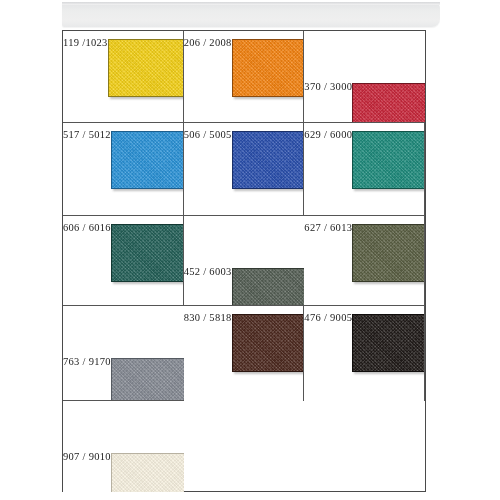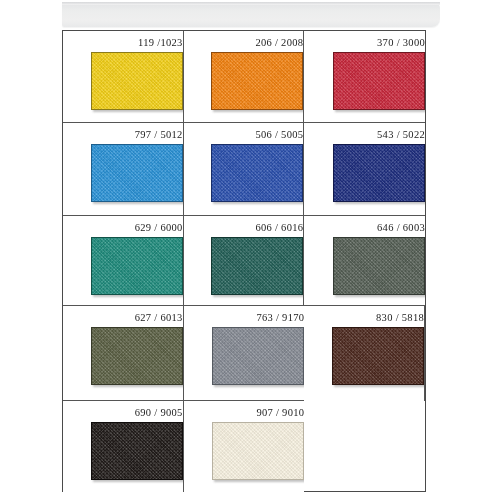--- a/index.html
+++ b/index.html
@@ -58,28 +58,28 @@
     grid-template-columns: 1fr 1fr 1fr;
     grid-template-rows: 92px 93px 90px 95px 91px;
   }
 
   .swatch-cell {
     position: relative;
     box-sizing: border-box;
     border-right: 1px solid #555555;
     border-bottom: 1px solid #555555;
     display: flex;
-    flex-direction: column;
-    align-items: flex-end;
+    flex-direction: row;
+    align-items: flex-start;
     justify-content: flex-start;
     padding-top: 5px;
     background: #ffffff;
     overflow: hidden;
   }
-  .swatch-cell.col-last { border-right: none; }
+  .swatch-cell.col-last { border-right: none; margin-top: 44px; }
   .swatch-cell.row-last { border-bottom: none; }
 
   .swatch-label {
     font-family: "Liberation Serif", "DejaVu Serif", serif;
     font-size: 10.5px;
     color: #1c1c1c;
     letter-spacing: 0.3px;
     line-height: 13px;
     white-space: nowrap;
     user-select: none;
@@ -147,51 +147,45 @@
           <div class="swatch-chip" style="background-color: rgb(242, 130, 17); border-color: rgb(140, 74, 13);"></div>
         </div>
       </div>
       <div class="swatch-cell col-last">
         <div class="swatch-label">370 / 3000</div>
         <div class="swatch-chip-wrap">
           <div class="swatch-chip" style="background-color: rgb(200, 40, 60); border-color: rgb(110, 23, 33);"></div>
         </div>
       </div>
       <div class="swatch-cell">
-        <div class="swatch-label">797 / 5012</div>
+        <div class="swatch-label">517 / 5012</div>
         <div class="swatch-chip-wrap">
           <div class="swatch-chip" style="background-color: rgb(43, 146, 214); border-color: rgb(29, 94, 140);"></div>
         </div>
       </div>
       <div class="swatch-cell">
         <div class="swatch-label">506 / 5005</div>
         <div class="swatch-chip-wrap">
           <div class="swatch-chip" style="background-color: rgb(43, 80, 173); border-color: rgb(26, 47, 104);"></div>
         </div>
       </div>
+      <div class="swatch-cell">
+        <div class="swatch-label">629 / 6000</div>
+        <div class="swatch-chip-wrap">
+          <div class="swatch-chip" style="background-color: rgb(31, 139, 124); border-color: rgb(18, 83, 72);"></div>
+        </div>
+      </div>
+      <div class="swatch-cell">
+        <div class="swatch-label">606 / 6016</div>
+        <div class="swatch-chip-wrap">
+          <div class="swatch-chip" style="background-color: rgb(36, 96, 88); border-color: rgb(19, 56, 50);"></div>
+        </div>
+      </div>
       <div class="swatch-cell col-last">
-        <div class="swatch-label">543 / 5022</div>
-        <div class="swatch-chip-wrap">
-          <div class="swatch-chip" style="background-color: rgb(31, 47, 127); border-color: rgb(18, 25, 74);"></div>
-        </div>
-      </div>
-      <div class="swatch-cell">
-        <div class="swatch-label">629 / 6000</div>
-        <div class="swatch-chip-wrap">
-          <div class="swatch-chip" style="background-color: rgb(31, 139, 124); border-color: rgb(18, 83, 72);"></div>
-        </div>
-      </div>
-      <div class="swatch-cell">
-        <div class="swatch-label">606 / 6016</div>
-        <div class="swatch-chip-wrap">
-          <div class="swatch-chip" style="background-color: rgb(36, 96, 88); border-color: rgb(19, 56, 50);"></div>
-        </div>
-      </div>
-      <div class="swatch-cell col-last">
-        <div class="swatch-label">646 / 6003</div>
+        <div class="swatch-label">452 / 6003</div>
         <div class="swatch-chip-wrap">
           <div class="swatch-chip" style="background-color: rgb(85, 95, 85); border-color: rgb(51, 58, 51);"></div>
         </div>
       </div>
       <div class="swatch-cell">
         <div class="swatch-label">627 / 6013</div>
         <div class="swatch-chip-wrap">
           <div class="swatch-chip" style="background-color: rgb(91, 96, 68); border-color: rgb(55, 58, 41);"></div>
         </div>
       </div>
@@ -201,21 +195,21 @@
           <div class="swatch-chip" style="background-color: rgb(133, 138, 147); border-color: rgb(85, 90, 97);"></div>
         </div>
       </div>
       <div class="swatch-cell row-last">
         <div class="swatch-label">830 / 5818</div>
         <div class="swatch-chip-wrap">
           <div class="swatch-chip" style="background-color: rgb(78, 42, 32); border-color: rgb(44, 22, 16);"></div>
         </div>
       </div>
       <div class="swatch-cell row-last">
-        <div class="swatch-label">690 / 9005</div>
+        <div class="swatch-label">476 / 9005</div>
         <div class="swatch-chip-wrap">
           <div class="swatch-chip" style="background-color: rgb(33, 28, 26); border-color: rgb(16, 13, 12);"></div>
         </div>
       </div>
       <div class="swatch-cell col-last row-last">
         <div class="swatch-label">907 / 9010</div>
         <div class="swatch-chip-wrap">
           <div class="swatch-chip" style="background-color: rgb(247, 241, 224); border-color: rgb(183, 177, 161);"></div>
         </div>
       </div>

